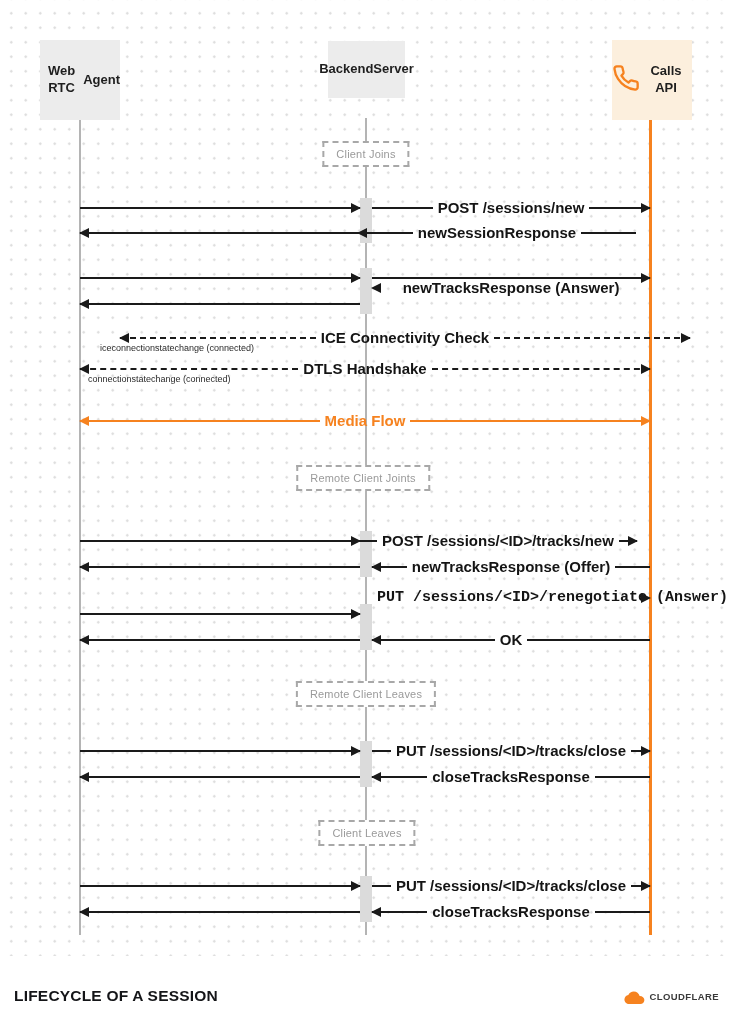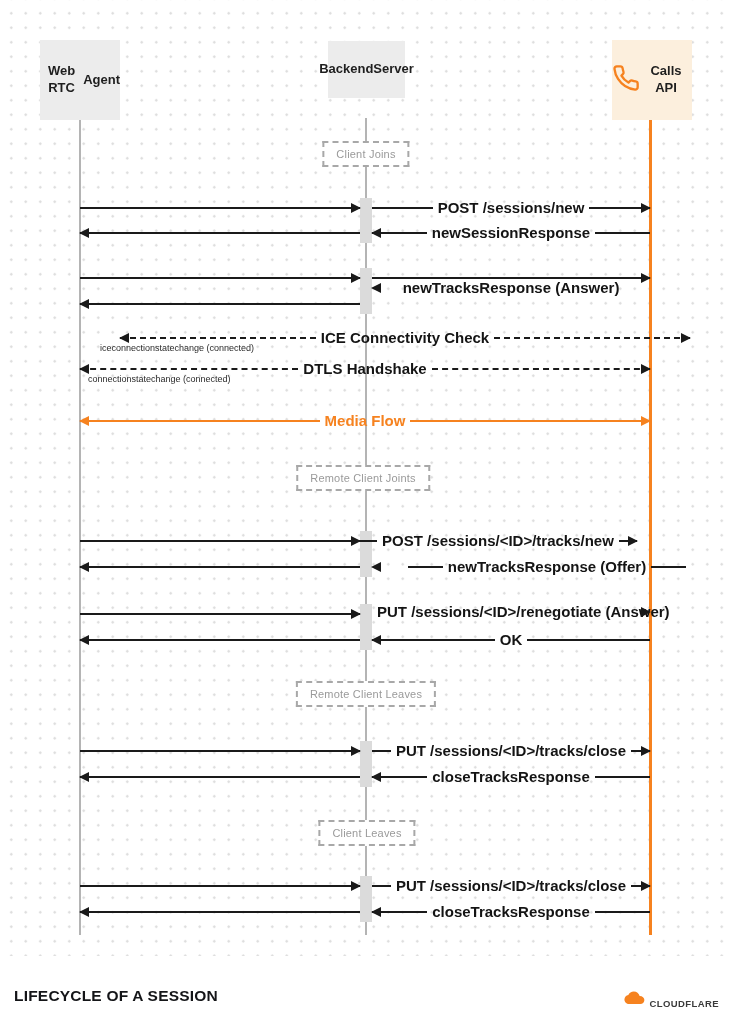--- a/index.html
+++ b/index.html
@@ -57,21 +57,21 @@
   .msg.orange::before { border-right-color:#f6821f; }
 
   .note { position:absolute; z-index:3; font-size:9px; color:#2b2b2b; white-space:nowrap; }
 
   .footer-title {
     position:absolute; left:14px; top:987px; z-index:5;
     font-size:15.5px; font-weight:700; color:#141518; letter-spacing:0.2px;
   }
   .brand {
     position:absolute; right:13px; top:991px; z-index:5;
-    display:flex; align-items:flex-end; gap:4px;
+    display:flex; align-items:flex-start; gap:4px;
   }
   .brand .word { font-size:9.5px; font-weight:700; color:#3a3a3a; letter-spacing:0.4px; }
 </style>
 </head>
 <body>
 
 <div class="dots"></div>
 
 <div>
 
@@ -109,21 +109,21 @@
   <div class="phase" style="left:367px; top:820px;">Client Leaves</div>
 
   <div class="msg to-r" style="left:80px; top:200px; width:280px;">
       <span class="ln"></span>
     </div>
   <div class="msg to-r" style="left:372px; top:200px; width:278px;">
     <span class="ln"></span>
       <span class="lbl">POST /sessions/new</span>
       <span class="ln"></span>
   </div>
-  <div class="msg to-l" style="left:372px; top:225px; width:278px;">
+  <div class="msg to-l" style="left:358px; top:225px; width:278px;">
     <span class="ln"></span>
       <span class="lbl">newSessionResponse</span>
       <span class="ln"></span>
   </div>
   <div class="msg to-l" style="left:80px; top:225px; width:280px;">
       <span class="ln"></span>
     </div>
 
   <div class="msg to-r" style="left:80px; top:270px; width:280px;">
       <span class="ln"></span>
@@ -162,33 +162,33 @@
   </div>
 
   <div class="msg to-r" style="left:80px; top:533px; width:280px;">
       <span class="ln"></span>
     </div>
   <div class="msg to-r" style="left:359px; top:533px; width:278px;">
     <span class="ln"></span>
       <span class="lbl">POST /sessions/&lt;ID&gt;/tracks/new</span>
       <span class="ln"></span>
   </div>
-  <div class="msg to-l" style="left:372px; top:559px; width:278px;padding-left:36px;">
+  <div class="msg to-l" style="left:372px; top:559px; width:278px;">
     <span class="ln"></span>
       <span class="lbl">newTracksResponse (Offer)</span>
       <span class="ln"></span>
   </div>
   <div class="msg to-l" style="left:80px; top:559px; width:280px;">
       <span class="ln"></span>
     </div>
 
   <div class="msg to-r" style="left:80px; top:606px; width:280px;">
       <span class="ln"></span>
     </div>
-  <div class="msg to-r" style="left:372px; top:604px; width:278px;">
+  <div class="msg to-r" style="left:372px; top:590px; width:278px;font-family:Liberation Mono, monospace;">
     <span class="ln"></span>
       <span class="lbl">PUT /sessions/&lt;ID&gt;/renegotiate (Answer)</span>
       <span class="ln"></span>
   </div>
   <div class="msg to-l" style="left:372px; top:632px; width:278px;">
     <span class="ln"></span>
       <span class="lbl">OK</span>
       <span class="ln"></span>
   </div>
   <div class="msg to-l" style="left:80px; top:632px; width:280px;">

